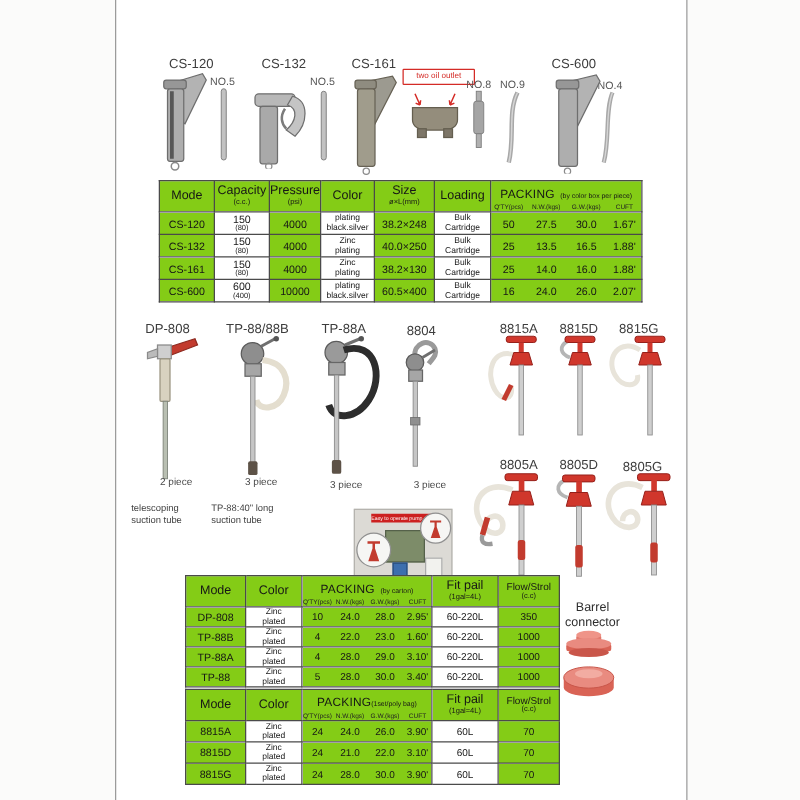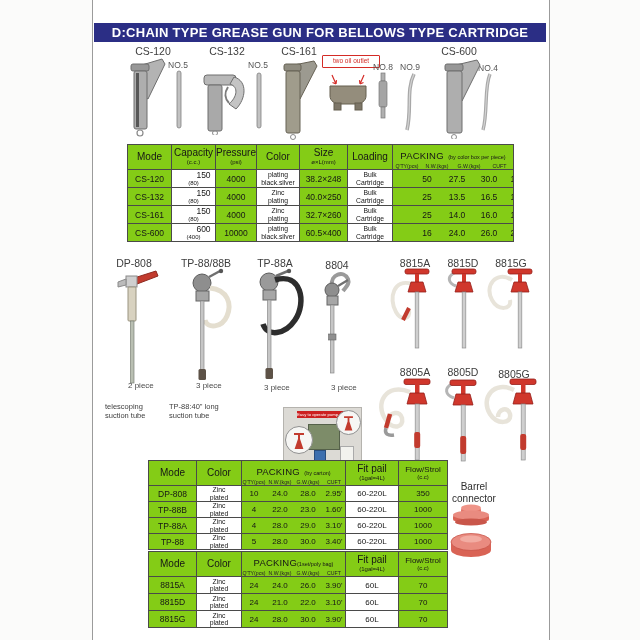--- a/index.html
+++ b/index.html
@@ -11,21 +11,21 @@
   .alabel{position:absolute;color:#555;font-size:8.5px;text-align:center;}
   .callout-box{position:absolute;border:1px solid #d42b26;color:#d42b26;font-size:6.5px;line-height:10px;
                text-align:center;background:#fff;border-radius:1px;}
   .img{position:absolute;}
   table.cat{border-collapse:collapse;table-layout:fixed;position:absolute;background:#fff;}
   table.cat td{border:1px solid #4a4a4a;text-align:center;vertical-align:middle;padding:0;color:#161616;overflow:hidden;}
   td.blue{background:#84cc16;}
   .hmain{font-size:10px;line-height:1.05;}
   .hsub{font-size:6px;line-height:1.1;}
   .c2{font-size:6.8px;line-height:1.08;}
-  .v{font-size:8.5px;padding-left:20px;}
+  .v{font-size:8.5px;}
   .vs{font-size:8px;}
   .cap-sub{font-size:6px;line-height:1;}
   .packgrid{display:grid;align-items:center;justify-items:center;}
   .g1{grid-template-columns:28px 32px 32px 29px;}
   .g2{grid-template-columns:24px 28px 28px 24px;}
   .packtitle{font-size:9.5px;letter-spacing:.2px;}
   .packnote{font-size:5.5px;}
   .packsub{font-size:5.2px;color:#222;}
   .piece{position:absolute;font-size:8px;color:#4a4a4a;}
   .capt{position:absolute;font-size:7.5px;color:#3f3f3f;line-height:1.15;}
@@ -37,21 +37,20 @@
   .inset-pail{position:absolute;left:30px;top:42px;width:10px;height:10px;background:#3d6fae;border:1px solid #2a4e7d;}
   .inset-jug{position:absolute;left:56px;top:38px;width:12px;height:15px;background:#f2f2ee;border:1px solid #aaa;}
   .inset-circle{position:absolute;border-radius:50%;background:#f6f6f4;border:1px solid #909090;}
 </style>
 </head>
 <body>
 
 <div class="canvas">
   <div class="page"></div>
 
-  <div class="banner" style="top:23px;">D:CHAIN TYPE GREASE GUN FOR BELLOWS TYPE CARTRIDGE</div>
 
   <div class="plabel" style="left:122px;top:45px;width:62px;">CS-120</div>
   <div class="plabel" style="left:196px;top:45px;width:62px;">CS-132</div>
   <div class="plabel" style="left:268px;top:45px;width:62px;">CS-161</div>
   <div class="plabel" style="left:428px;top:45px;width:62px;">CS-600</div>
 
   <div class="alabel" style="left:163px;top:60px;width:30px;">NO.5</div>
   <div class="alabel" style="left:243px;top:60px;width:30px;">NO.5</div>
   <div class="callout-box" style="left:322px;top:55px;width:56px;height:11px;">two oil outlet</div>
   <div class="alabel" style="left:368px;top:62px;width:30px;">NO.8</div>
@@ -205,21 +204,21 @@
       <td class="blue v">CS-161</td>
       <td>
             <div class="v" style="line-height:1;">150</div>
             <div class="cap-sub">(80)</div>
           </td>
       <td class="blue v">4000</td>
       <td>
             <div class="c2">Zinc</div>
             <div class="c2">plating</div>
           </td>
-      <td class="blue v">32.7×260</td>
+      <td class="blue v">38.2×130</td>
       <td>
             <div class="c2">Bulk</div>
             <div class="c2">Cartridge</div>
           </td>
       <td class="blue">
             <div class="packgrid g1 v">
         <span>25</span>
               <span>14.0</span>
               <span>16.0</span>
               <span>1.88'</span>

